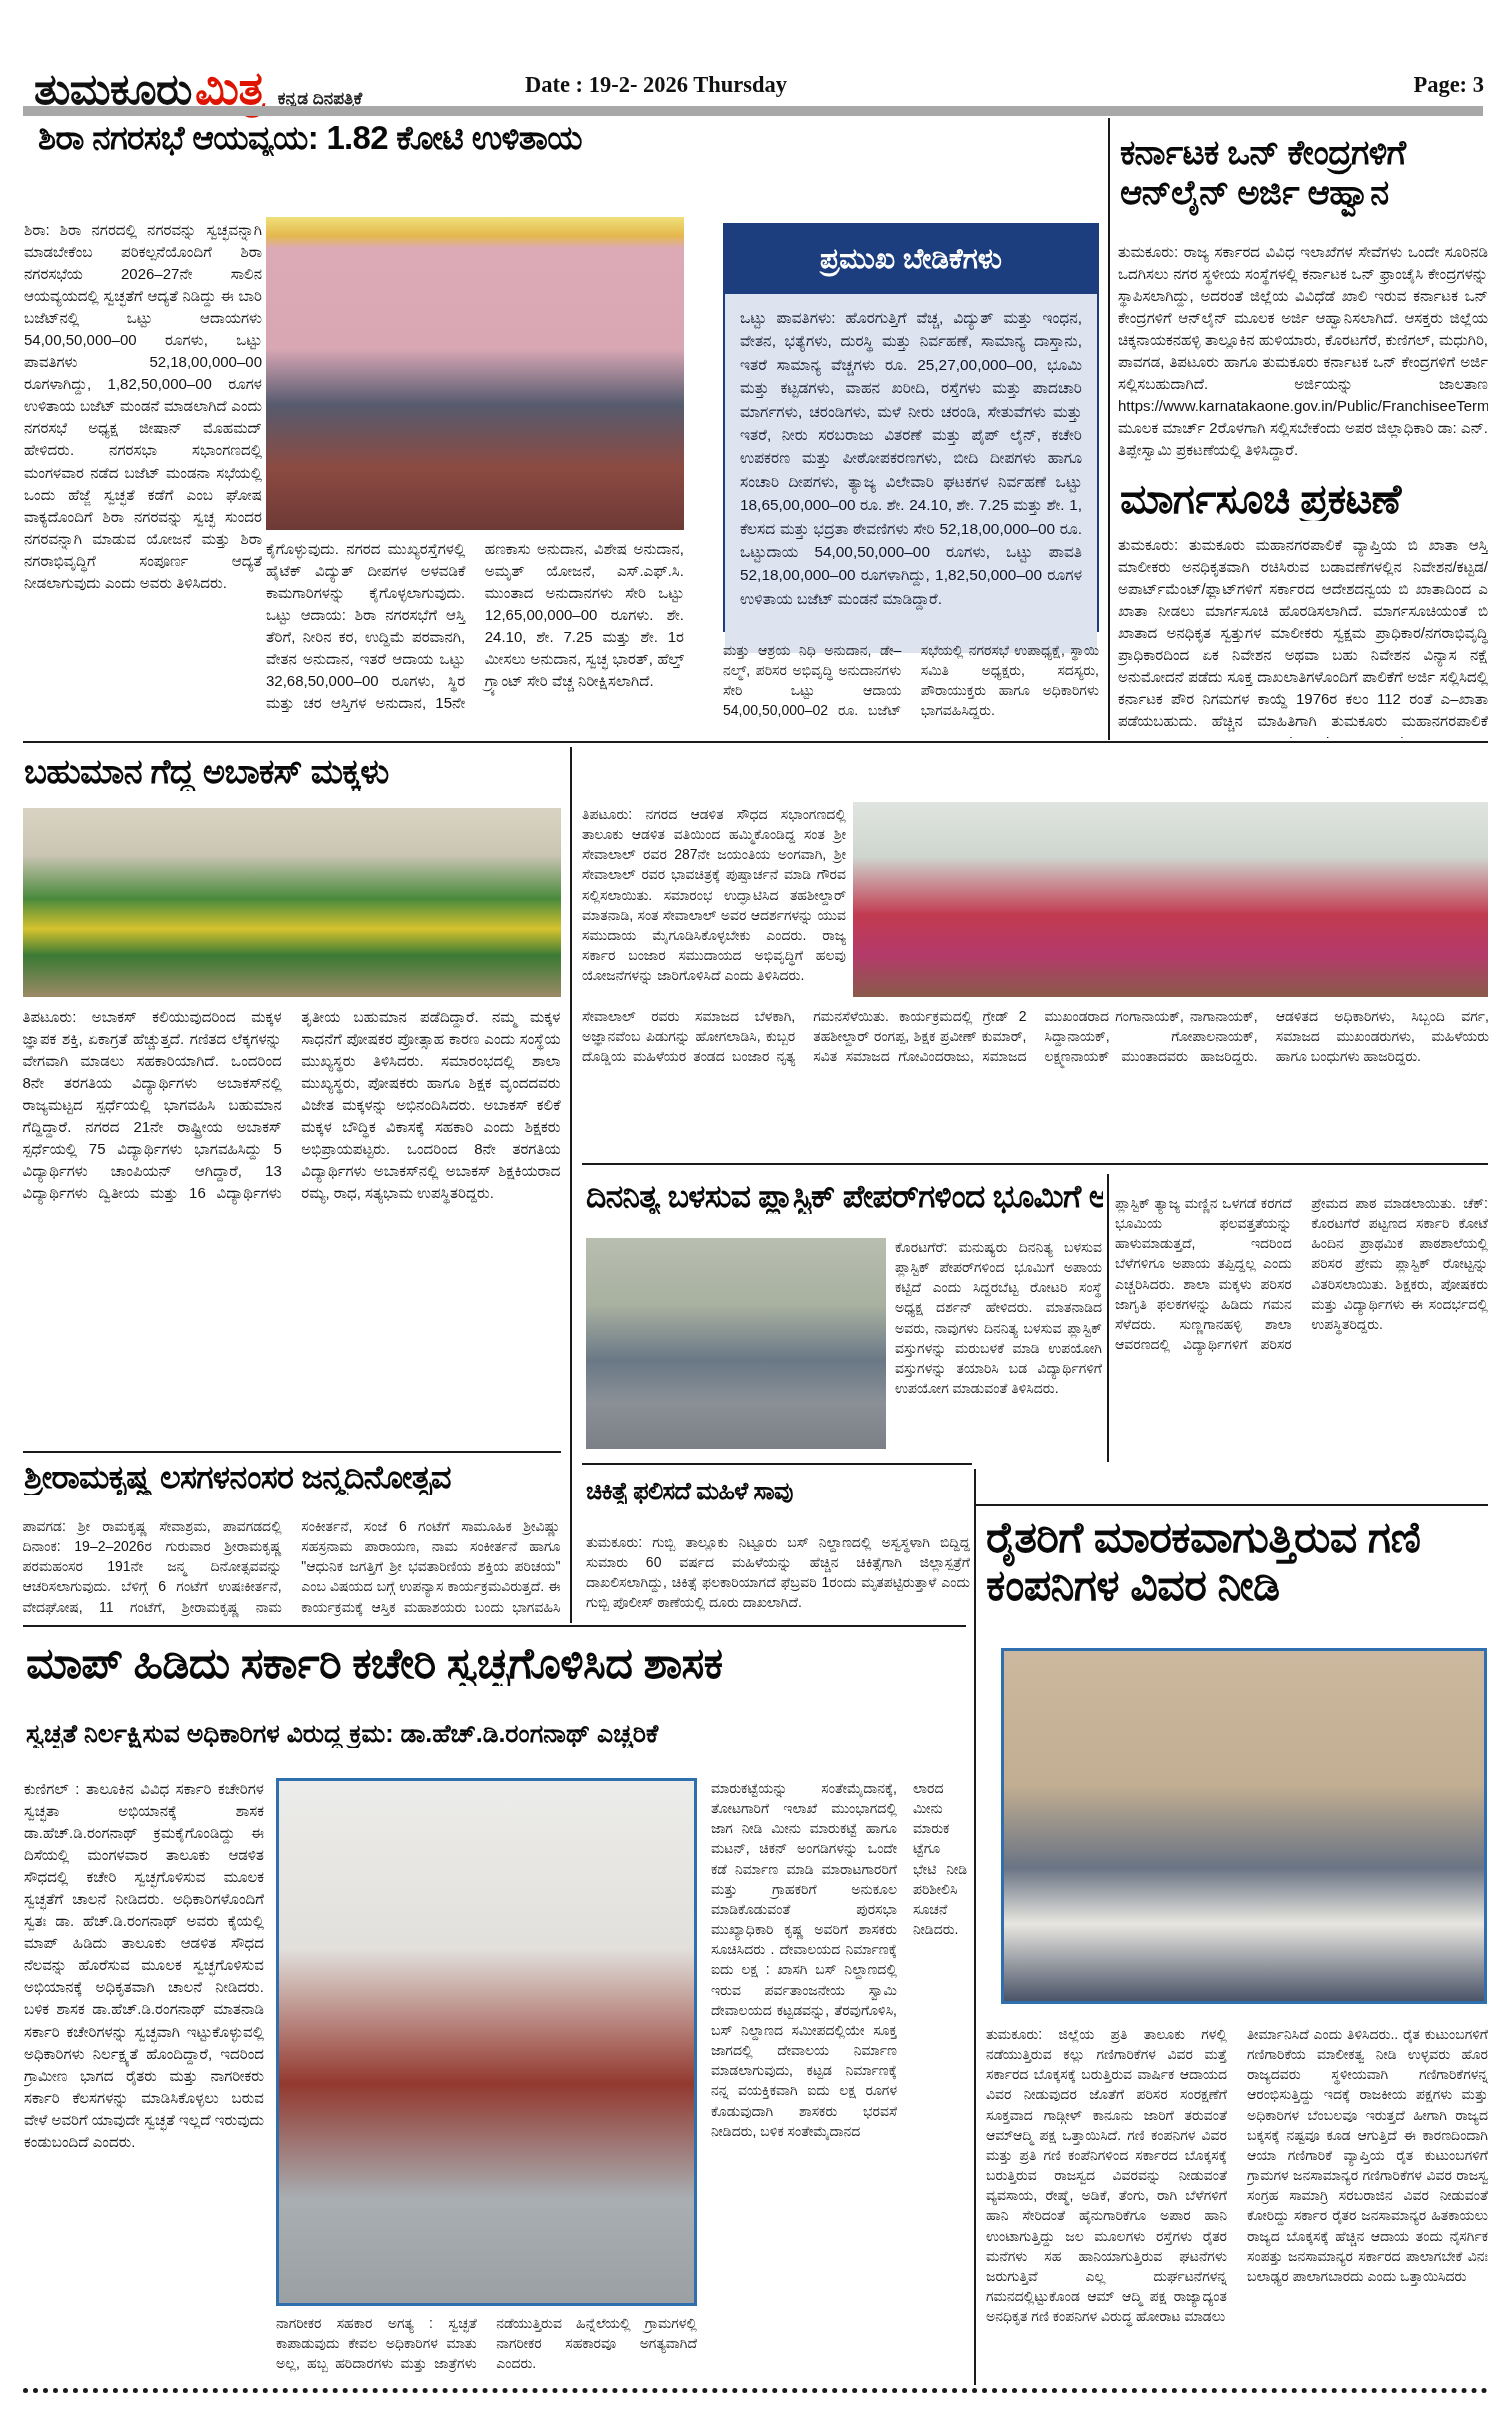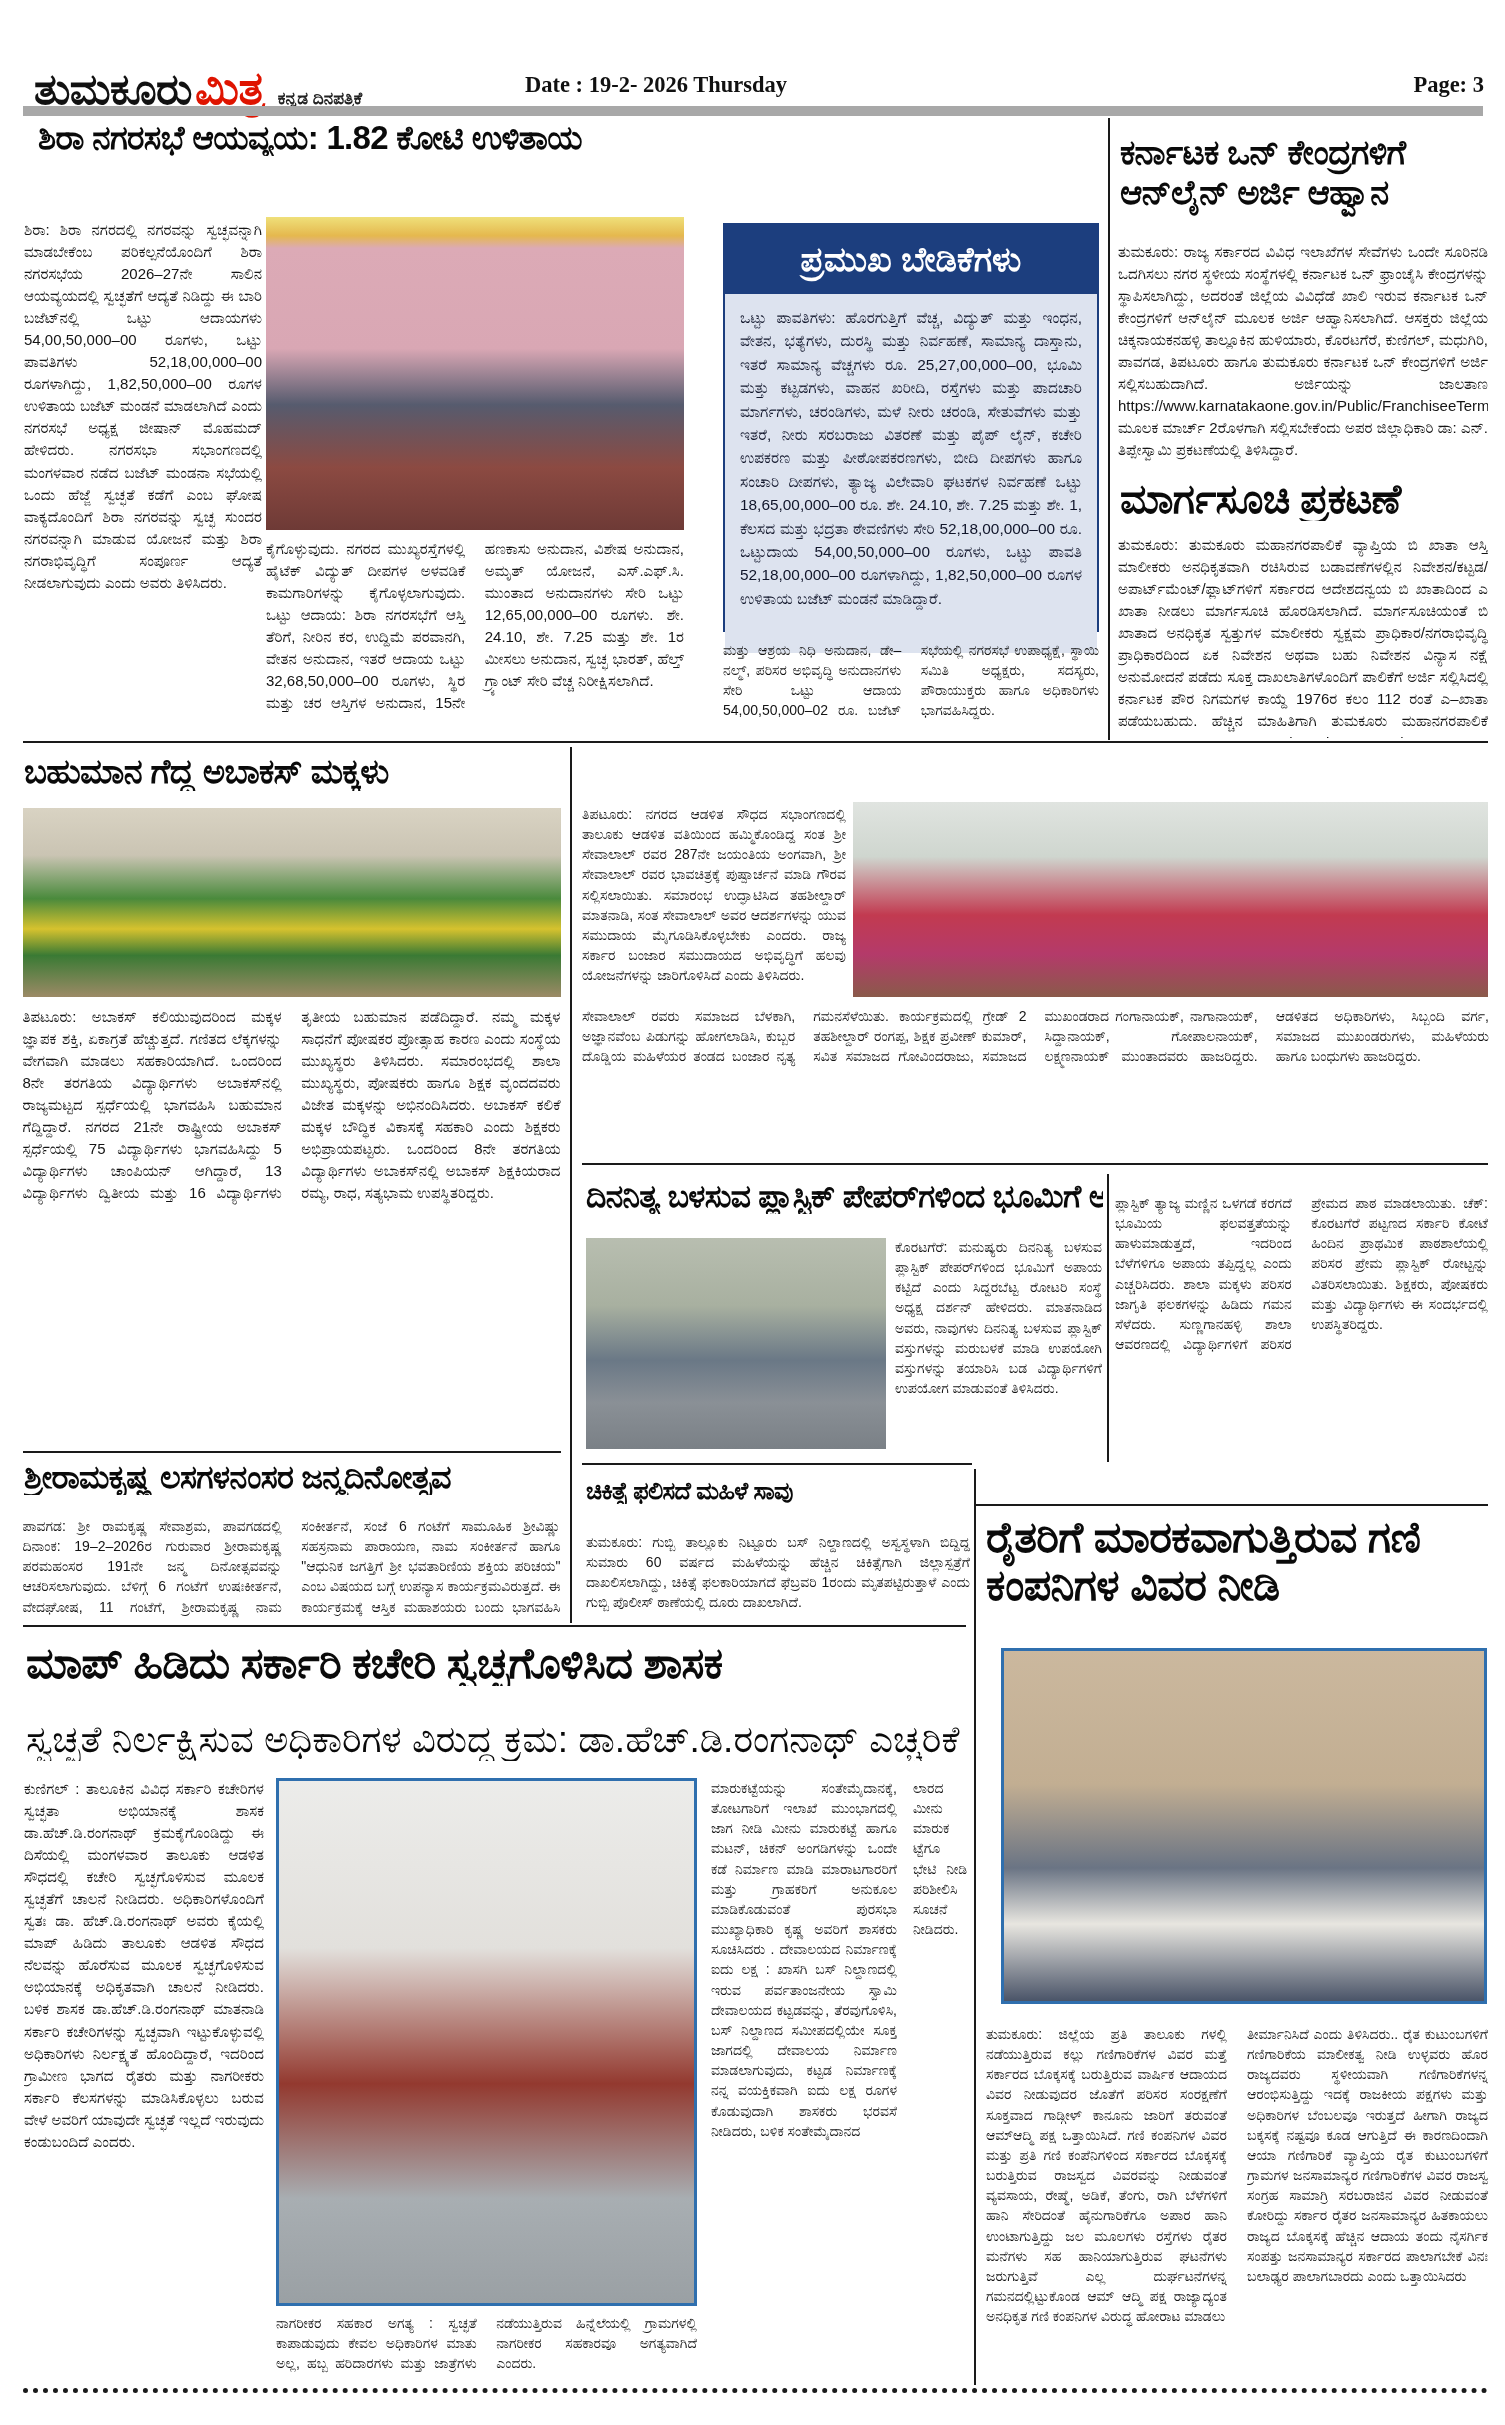--- a/index.html
+++ b/index.html
@@ -9,32 +9,32 @@
   .masthead-main{font-size:43px;font-weight:bold;color:#111;letter-spacing:-0.7px;}
   .masthead-accent{font-size:46px;font-weight:bold;letter-spacing:-0.7px;}
   .masthead-tag{font-size:17px;font-weight:bold;color:#222;margin-left:10.5px;}
   .dateline{font-family:"Liberation Serif","DejaVu Serif",serif;font-size:22.5px;font-weight:bold;color:#111;}
   .graybar{height:9.7px;}
   .hl{font-weight:bold;color:#0a0a0a;letter-spacing:-0.7px;line-height:1.08;}
   .hl-xl{font-size:33px;margin-left:12px;}
   .hl-lg{font-size:41px;}
   .hl-md{font-size:34px;line-height:1.18;}
   .hl-sm{font-size:31.5px;line-height:1.15;}
-  .subhl{font-weight:normal;font-size:37px;line-height:1.1;color:#0a0a0a;}
+  .subhl{font-weight:bold;font-size:25px;line-height:1.1;color:#0a0a0a;}
   .bt{font-size:15px;line-height:1.47;text-align:justify;overflow:hidden;color:#141414;}
   .bt-sm{font-size:14px;line-height:1.44;text-align:justify;overflow:hidden;color:#141414;}
   .c2{column-count:2;column-gap:19.5px;}
   .c4{column-count:4;column-gap:18px;}
   .photo{overflow:hidden;}
   .photo.bordered{border:3px solid #2f6fae;}
   .vrule{width:1.5px;background:#1a1a1a;}
   .hrule{height:2.2px;background:#1a1a1a;}
   .hrule-thin{height:1.5px;background:#1a1a1a;}
   .dotrule{border-top:5.2px dotted #1a1a1a;height:0;}
-  .boxhead{display:flex;align-items:center;justify-content:center;font-weight:bold;font-size:34px;color:#ffffff;text-align:right;}
+  .boxhead{display:flex;align-items:center;justify-content:center;font-weight:bold;font-size:28px;color:#ffffff;text-align:right;}
   .boxbody{font-size:15.4px;line-height:1.52;text-align:justify;padding:12px 15px;overflow:hidden;color:#10152a;}
   .narrow{word-break:break-all;}
 </style>
 </head>
 <body>
 
 <div id="paper">
 
   <div class="abs" style="left:34px;top:61px;width:480px;">
     <span class="masthead-main">ತುಮಕೂರು</span>

